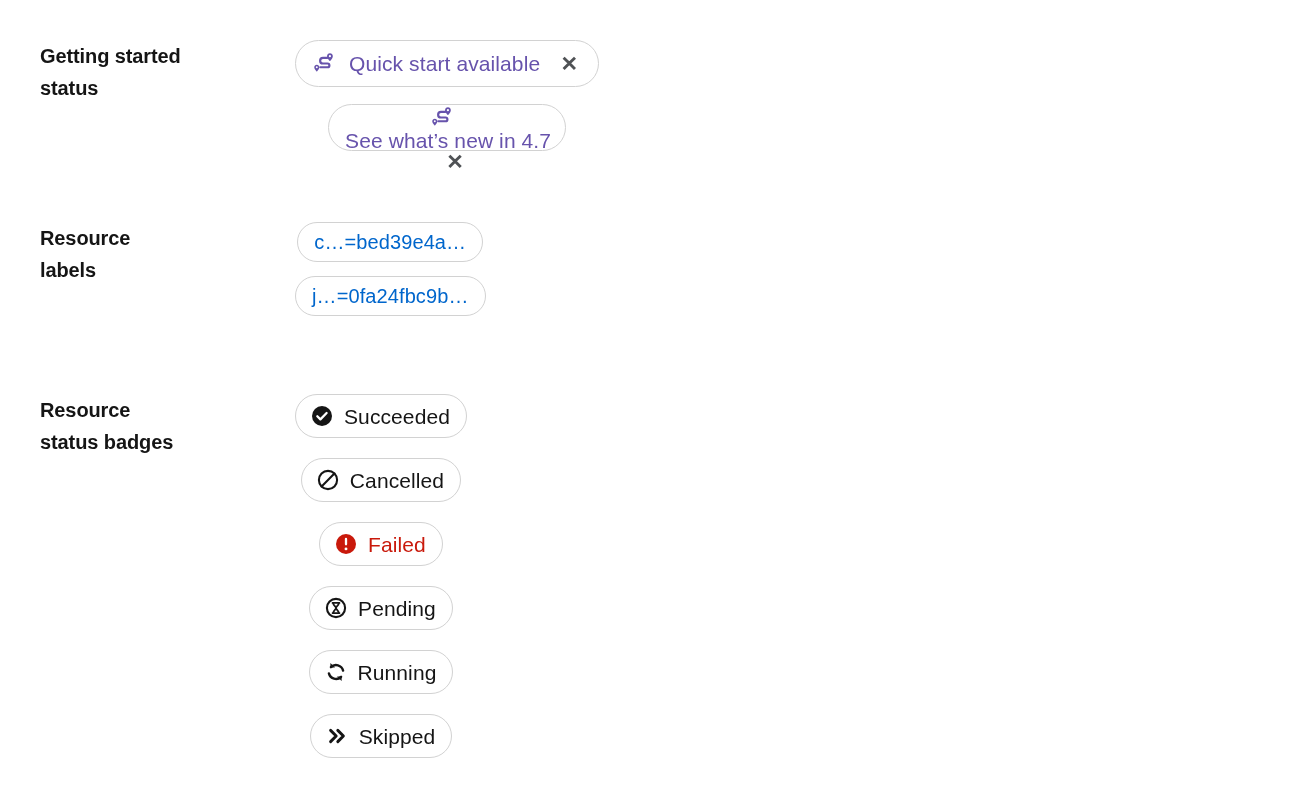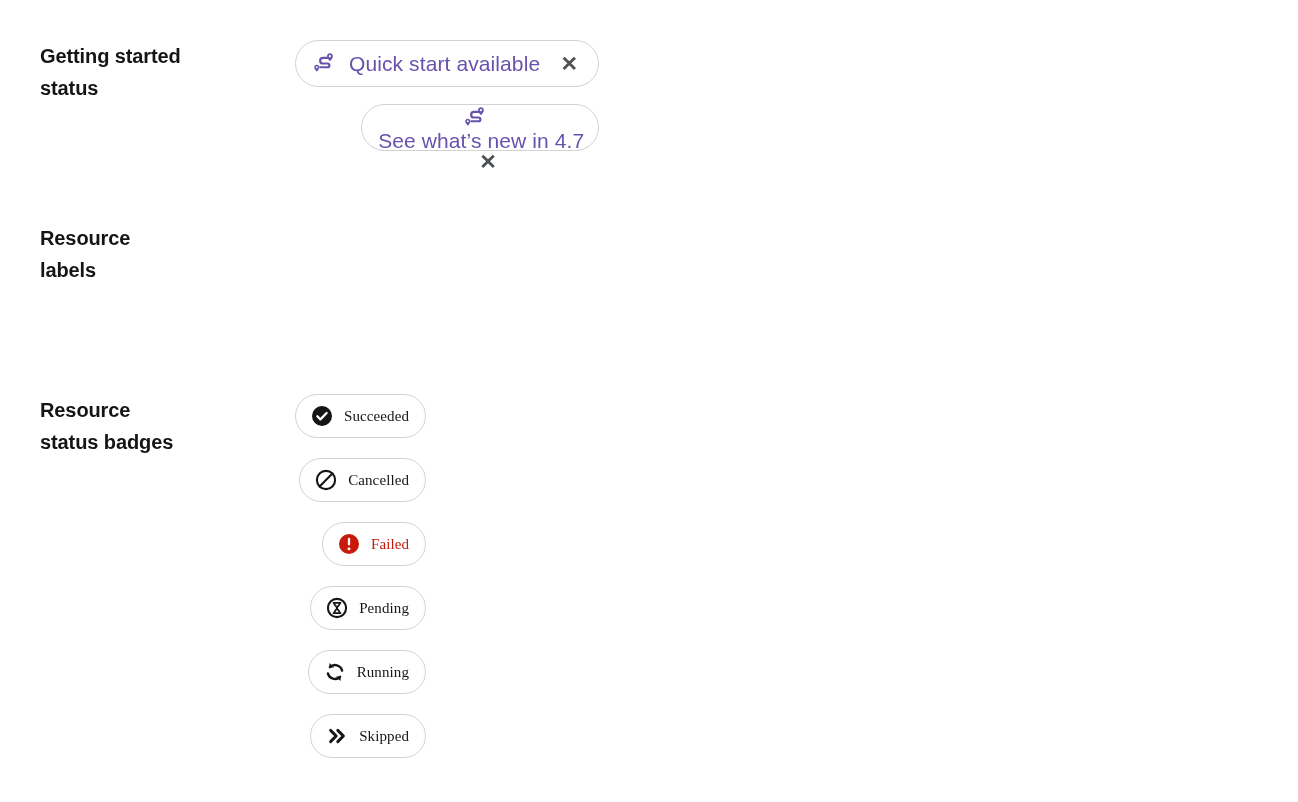--- a/index.html
+++ b/index.html
@@ -39,21 +39,21 @@
     line-height: 32px;
     color: #151515;
     letter-spacing: -0.1px;
     padding-top: 0px;
     white-space: pre-line;
   }
 
   .badge-stack {
     display: flex;
     flex-direction: column;
-    align-items: flex-end;
+    align-items: center;
   }
 
   
   .pill {
     display: inline-flex;
     align-items: center;
     background: #ffffff;
     border: 1px solid #d2d2d2;
     border-radius: 999px;
     height: 44px;
@@ -122,23 +122,22 @@
   }
 
   
   .st-stack .pill {
     height: 44px;
     padding: 0 16px 0 14px;
     margin-bottom: 20px;
   }
   .st-stack .pill:last-child { margin-bottom: 0; }
   .st-stack .pill-text {
-    font-size: 15px;
+    font-size: 21px;
     letter-spacing: 0.1px;
-    font-family: Liberation Serif, serif;
   }
   .st-stack .pill.is-danger,
   .st-stack .pill.is-danger .pill-text { color: #c9190b; }
   .st-stack .pill.is-default,
   .st-stack .pill.is-default .pill-text { color: #151515; }
 
   svg { display: block; }
 </style>
 </head>
 <body>
@@ -179,20 +178,28 @@
         <button class="close-btn">✕</button>
       </div>
 
     </div>
   </div>
 
   <div class="row" id="row-resource-labels">
     <div class="row-label">Resource
 labels</div>
 
+    <div class="badge-stack rl-stack">
+      <div class="pill">
+        <span class="pill-text">c…=bed39e4a…</span>
+      </div>
+      <div class="pill">
+        <span class="pill-text">j…=0fa24fbc9b…</span>
+      </div>
+    </div>
   </div>
 
   <div class="row" id="row-status-badges">
     <div class="row-label">Resource
 status badges</div>
 
     <div class="badge-stack st-stack">
 
       <div class="pill is-default">
         <span class="pill-icon">

